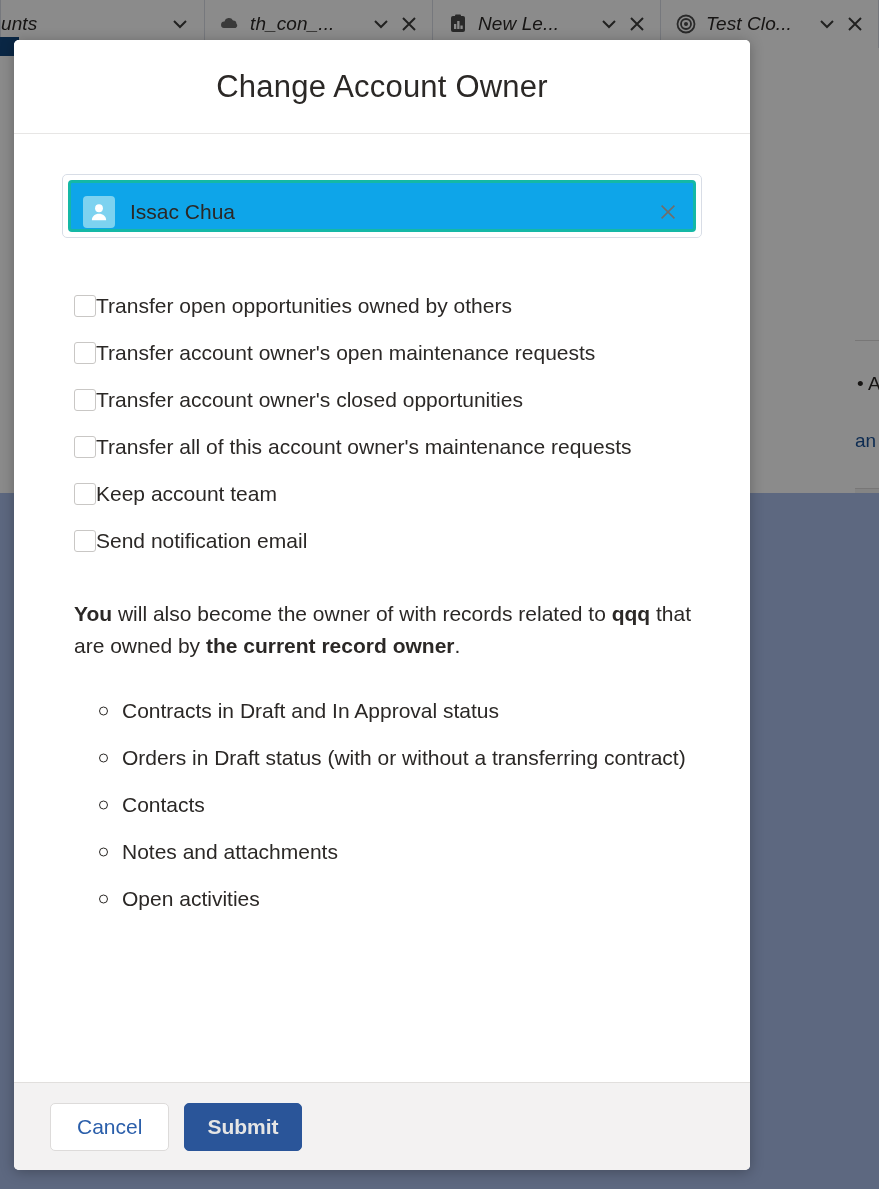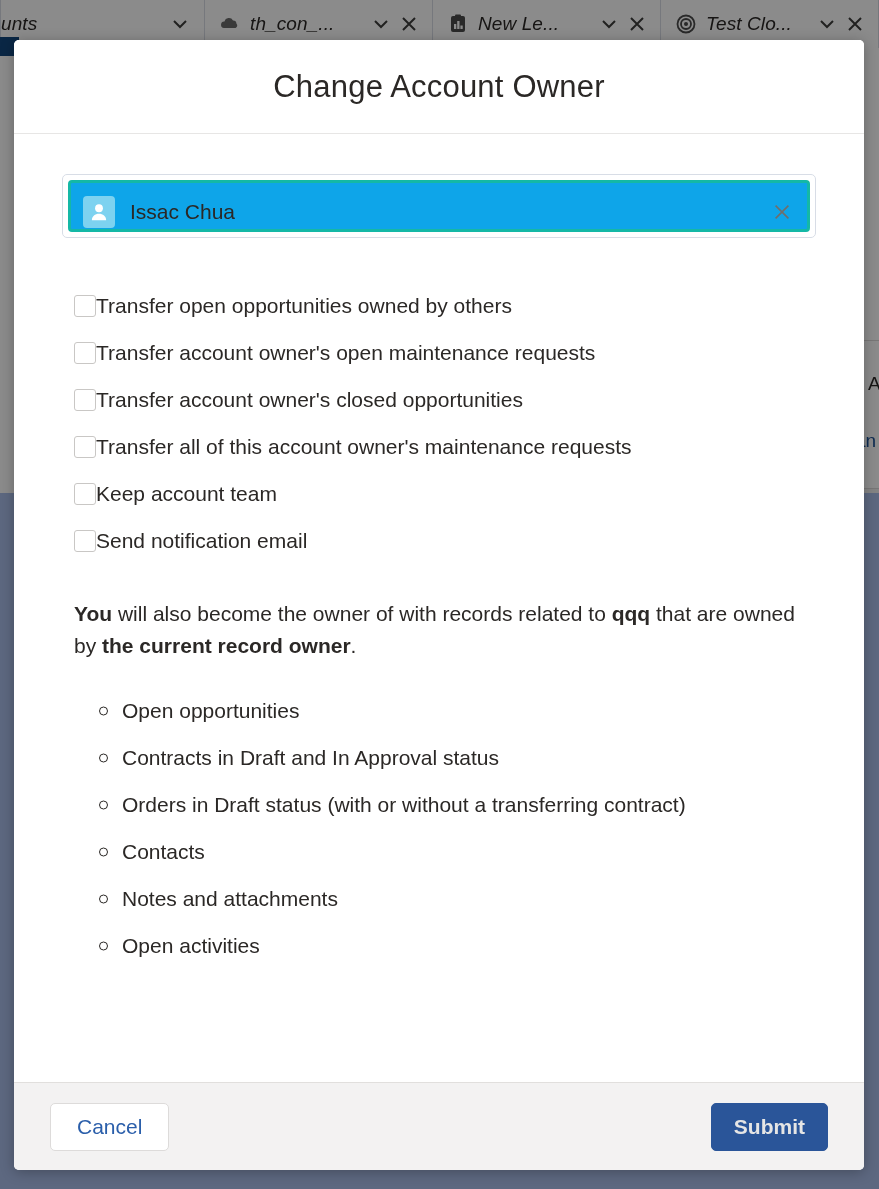--- a/index.html
+++ b/index.html
@@ -60,21 +60,21 @@
   }
 
   
   .scrim { position: absolute; inset: 0; }
   .scrim-top { position: absolute; left: 0; top: 0; width: 879px; height: 493px; background: rgba(0,0,0,0.455); }
   .scrim-bot { position: absolute; left: 0; top: 493px; width: 879px; bottom: 0; background: #5d6880; }
 
   
   .modal {
     position: absolute; left: 14px; top: 40px;
-    width: 850px; height: 1130px;
+    width: 736px; height: 1130px;
     background: #ffffff;
     border-radius: 5px;
     box-shadow: 0 2px 14px rgba(0,0,0,0.28);
     display: flex; flex-direction: column;
     overflow: hidden;
   }
   .modal-header {
     height: 94px; flex: none;
     display: flex; align-items: center; justify-content: center;
     border-bottom: 1px solid #e7e6e5;
@@ -163,21 +163,21 @@
     content: ""; position: absolute; left: 11px; top: 50%;
     transform: translateY(-50%);
     width: 7px; height: 7px; border-radius: 50%;
     border: 1px solid #2b2826; background: transparent;
   }
 
   .modal-footer {
     flex: none; height: 88px;
     border-top: 1px solid #e1dfdd;
     background: #f3f2f2;
-    display: flex; align-items: center; justify-content: space-between;
+    display: flex; align-items: center; justify-content: flex-start;
     padding: 0 36px;
     gap: 15px;
   }
   .btn {
     font-family: "Liberation Sans", sans-serif;
     font-size: 21px;
     border-radius: 5px;
     cursor: pointer;
     height: 48px;
     padding: 0 26px;
@@ -356,21 +356,20 @@
       </label>
       <label class="check-row">
         <span class="cbox"></span>
         <span class="check-label">Send notification email</span>
       </label>
     </div>
 
     <p class="prose"><b>You</b><span> will also become the owner of with records related to </span><b>qqq</b><span> that are owned by </span><b>the current record owner</b><span>.</span></p>
 
     <ul class="bullets">
-      <li>Open opportunities</li>
       <li>Contracts in Draft and In Approval status</li>
       <li>Orders in Draft status (with or without a transferring contract)</li>
       <li>Contacts</li>
       <li>Notes and attachments</li>
       <li>Open activities</li>
     </ul>
   </div>
 
   <div class="modal-footer">
     <button class="btn btn-cancel">Cancel</button>

